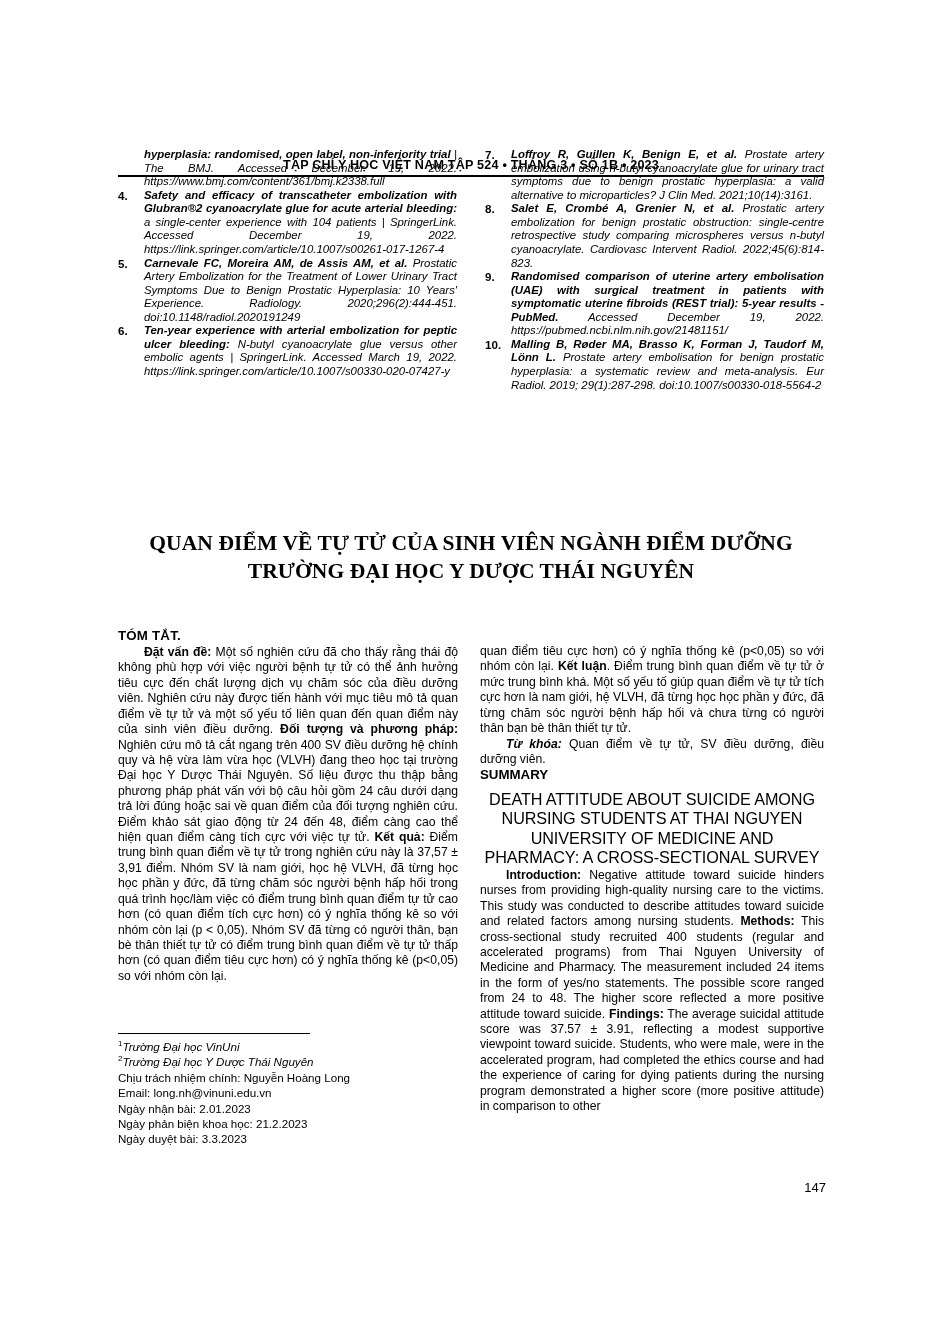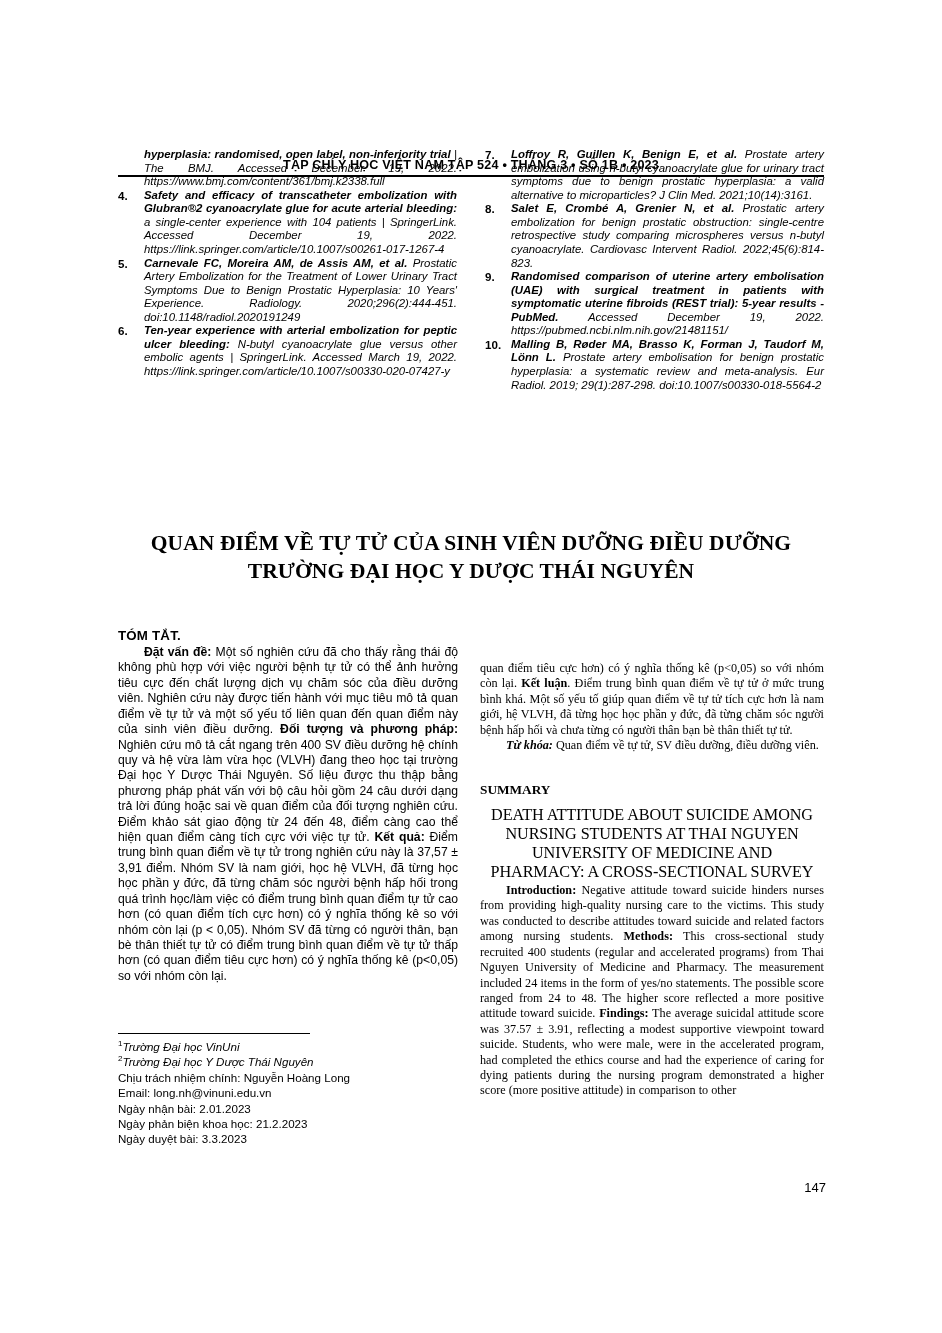--- a/index.html
+++ b/index.html
@@ -104,23 +104,22 @@
   
   .col-left {
     position: absolute;
     left: 118px;
     top: 628px;
     width: 340px;
   }
   .col-right {
     position: absolute;
     left: 480px;
-    top: 661px;
+    top: 644px;
     width: 344px;
-    font-family: Liberation Serif, serif;
   }
 
   .sec-heading {
     font-size: 13.3px;
     font-weight: bold;
     margin: 0 0 2px 0;
     letter-spacing: 0.2px;
   }
   .para {
     font-size: 12.2px;
@@ -151,21 +150,21 @@
     line-height: 1.33;
   }
   .footnote .it { font-style: italic; }
   .footnote sup { font-size: 8px; vertical-align: super; }
   .footnote div { white-space: nowrap; }
 
   
   .summary-label {
     font-size: 13.3px;
     font-weight: bold;
-    margin: 28px 0 1px 0;
+    margin: 0 0 1px 0;
   }
   .summary-title {
     font-size: 16.2px;
     line-height: 1.18;
     text-align: center;
     margin: 8px 0 1px 0;
     letter-spacing: -0.1px;
   }
 
   
@@ -234,21 +233,21 @@
 
       <div class="ref-item">
         <div class="ref-num">10.</div>
         <div class="ref-body"><b>Malling B, Røder MA, Brasso K, Forman J, Taudorf M, Lönn L.</b><span> Prostate artery embolisation for benign prostatic hyperplasia: a systematic review and meta-analysis. Eur Radiol. 2019; 29(1):287-298. doi:10.1007/s00330-018-5564-2</span></div>
       </div>
 
     </div>
   </div>
 
   <div class="article-title">
-    <div>QUAN ĐIỂM VỀ TỰ TỬ CỦA SINH VIÊN DƯỠNG ĐIỀU DƯỠNG</div>
+    <div>QUAN ĐIỂM VỀ TỰ TỬ CỦA SINH VIÊN NGÀNH ĐIỂM DƯỠNG</div>
     <div>TRƯỜNG ĐẠI HỌC Y DƯỢC THÁI NGUYÊN</div>
   </div>
 
 
   <div class="col-left">
     <div class="sec-heading"><span>TÓM TẮT</span><span>.</span></div>
     <p class="para indent"><b>Đặt vấn đề:</b><span> Một số nghiên cứu đã cho thấy rằng thái độ không phù hợp với việc người bệnh tự tử có thể ảnh hưởng tiêu cực đến chất lượng dịch vụ chăm sóc của điều dưỡng viên. Nghiên cứu này được tiến hành với mục tiêu mô tả quan điểm về tự tử và một số yếu tố liên quan đến quan điểm này của sinh viên điều dưỡng. </span><b>Đối tượng và phương pháp:</b><span> Nghiên cứu mô tả cắt ngang trên 400 SV điều dưỡng hệ chính quy và hệ vừa làm vừa học (VLVH) đang theo học tại trường Đại học Y Dược Thái Nguyên. Số liệu được thu thập bằng phương pháp phát vấn với bộ câu hỏi gồm 24 câu dưới dạng trả lời đúng hoặc sai về quan điểm của đối tượng nghiên cứu. Điểm khảo sát giao động từ 24 đến 48, điểm càng cao thể hiện quan điểm càng tích cực với việc tự tử. </span><b>Kết quả:</b><span> Điểm trung bình quan điểm về tự tử trong nghiên cứu này là 37,57 ± 3,91 điểm. Nhóm SV là nam giới, học hệ VLVH, đã từng học học phần y đức, đã từng chăm sóc người bệnh hấp hối trong quá trình học/làm việc có điểm trung bình quan điểm tự tử cao hơn (có quan điểm tích cực hơn) có ý nghĩa thống kê so với nhóm còn lại (p &lt; 0,05). Nhóm SV đã từng có người thân, bạn bè thân thiết tự tử có điểm trung bình quan điểm về tự tử thấp hơn (có quan điểm tiêu cực hơn) có ý nghĩa thống kê (p&lt;0,05) so với nhóm còn lại. </span></p>
   </div>
 
   <div class="footnote-rule"></div>

